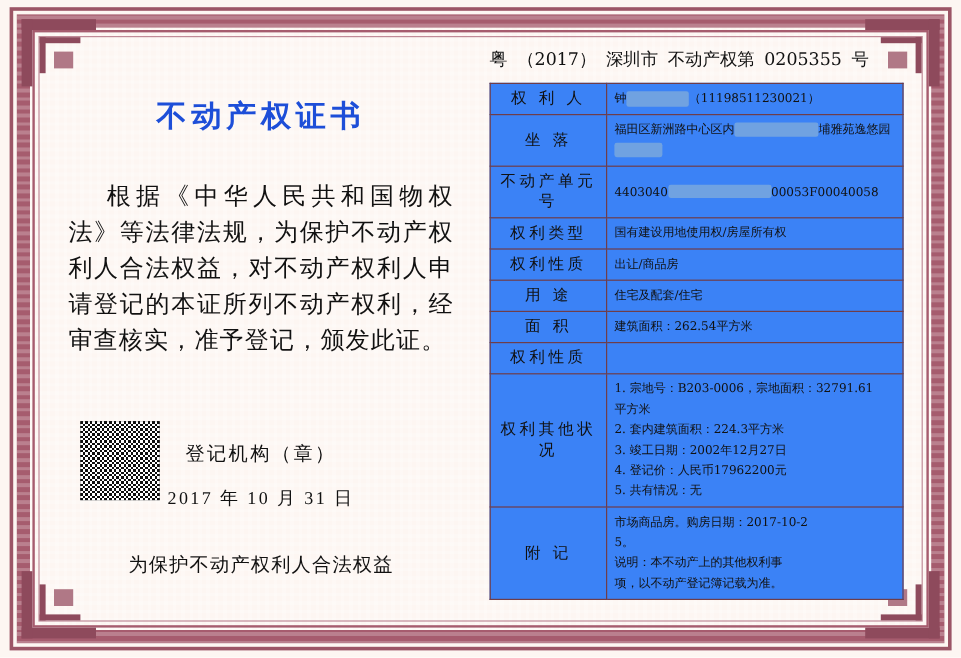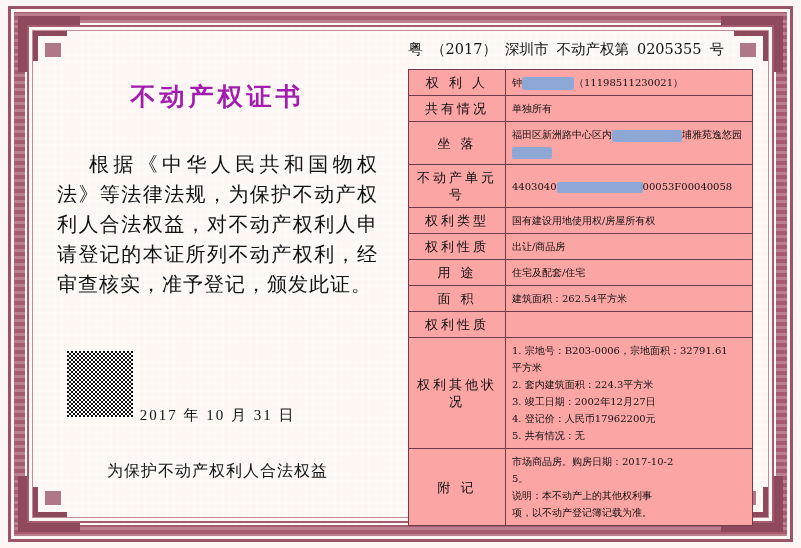--- a/index.html
+++ b/index.html
@@ -74,21 +74,21 @@
   
   .left{
     position:absolute;left:45px;top:46px;width:345px;height:456px;
   }
   .title{
     text-align:center;
     font-family:"DejaVu Serif","Liberation Serif",serif;
     font-size:25px;
     font-weight:bold;
     letter-spacing:4px;
-    color:#a21caf;
+    color:#1d4ed8;
     margin-top:34px;
   }
   .para{
     margin:38px 12px 0 12px;
     font-family:Liberation Mono, monospace;
     font-size:20px;
     line-height:30px;
     color:#111;
     text-align:justify;
     letter-spacing:1px;
@@ -140,21 +140,21 @@
     color:#111;
     margin-bottom:10px;
     white-space:nowrap;
   }
   .headline span{margin-right:8px;}
   .hl-prov{font-size:15px;}
   .tbl{
     width:345px;
     border-collapse:collapse;
     table-layout:fixed;
-    background:#fca5a5;
+    background:#3b82f6;
   }
   .tbl td{
     border:1px solid #6f3d4a;
     font-family:"DejaVu Serif","Liberation Serif",serif;
     font-size:10px;
     color:#111;
     padding:4px 6px;
     vertical-align:middle;
     line-height:17px;
   }
@@ -228,20 +228,21 @@
       <i class="blk b2"></i>
       <i class="blk b3"></i>
       <i class="blk b4"></i>
       <i class="blk b5"></i>
   </div>
 
   <div class="left">
     <div class="title">不动产权证书</div>
     <div class="para">根据《中华人民共和国物权法》等法律法规，为保护不动产权利人合法权益，对不动产权利人申请登记的本证所列不动产权利，经审查核实，准予登记，颁发此证。</div>
     <div class="qr"></div>
+    <div class="org">登记机构（章）</div>
     <div class="date">2017 年 10 月 31 日</div>
     <div class="ministry">为保护不动产权利人合法权益</div>
   </div>
 
   <div class="right">
     <div class="headline">
       <span class="hl-prov">粤</span>
       <span>（2017）</span>
       <span>深圳市</span>
       <span>不动产权第</span>
@@ -251,24 +252,20 @@
 
     <table class="tbl">
       <tbody>
           <tr>
         <td class="lab">权 利 人</td>
         <td class="val">
           钟<span class="redact r1"></span>（11198511230021）
         </td>
       </tr>
       <tr>
-        <td class="lab">共有情况</td>
-        <td class="val">单独所有</td>
-      </tr>
-      <tr>
         <td class="lab">坐 落</td>
         <td class="val">
           福田区新洲路中心区内<span class="redact r2"></span>埔雅苑逸悠园<span class="redact r3"></span>
         </td>
       </tr>
       <tr>
         <td class="lab">不动产单元号</td>
         <td class="val">
           4403040<span class="redact r4"></span>00053F00040058
         </td>

